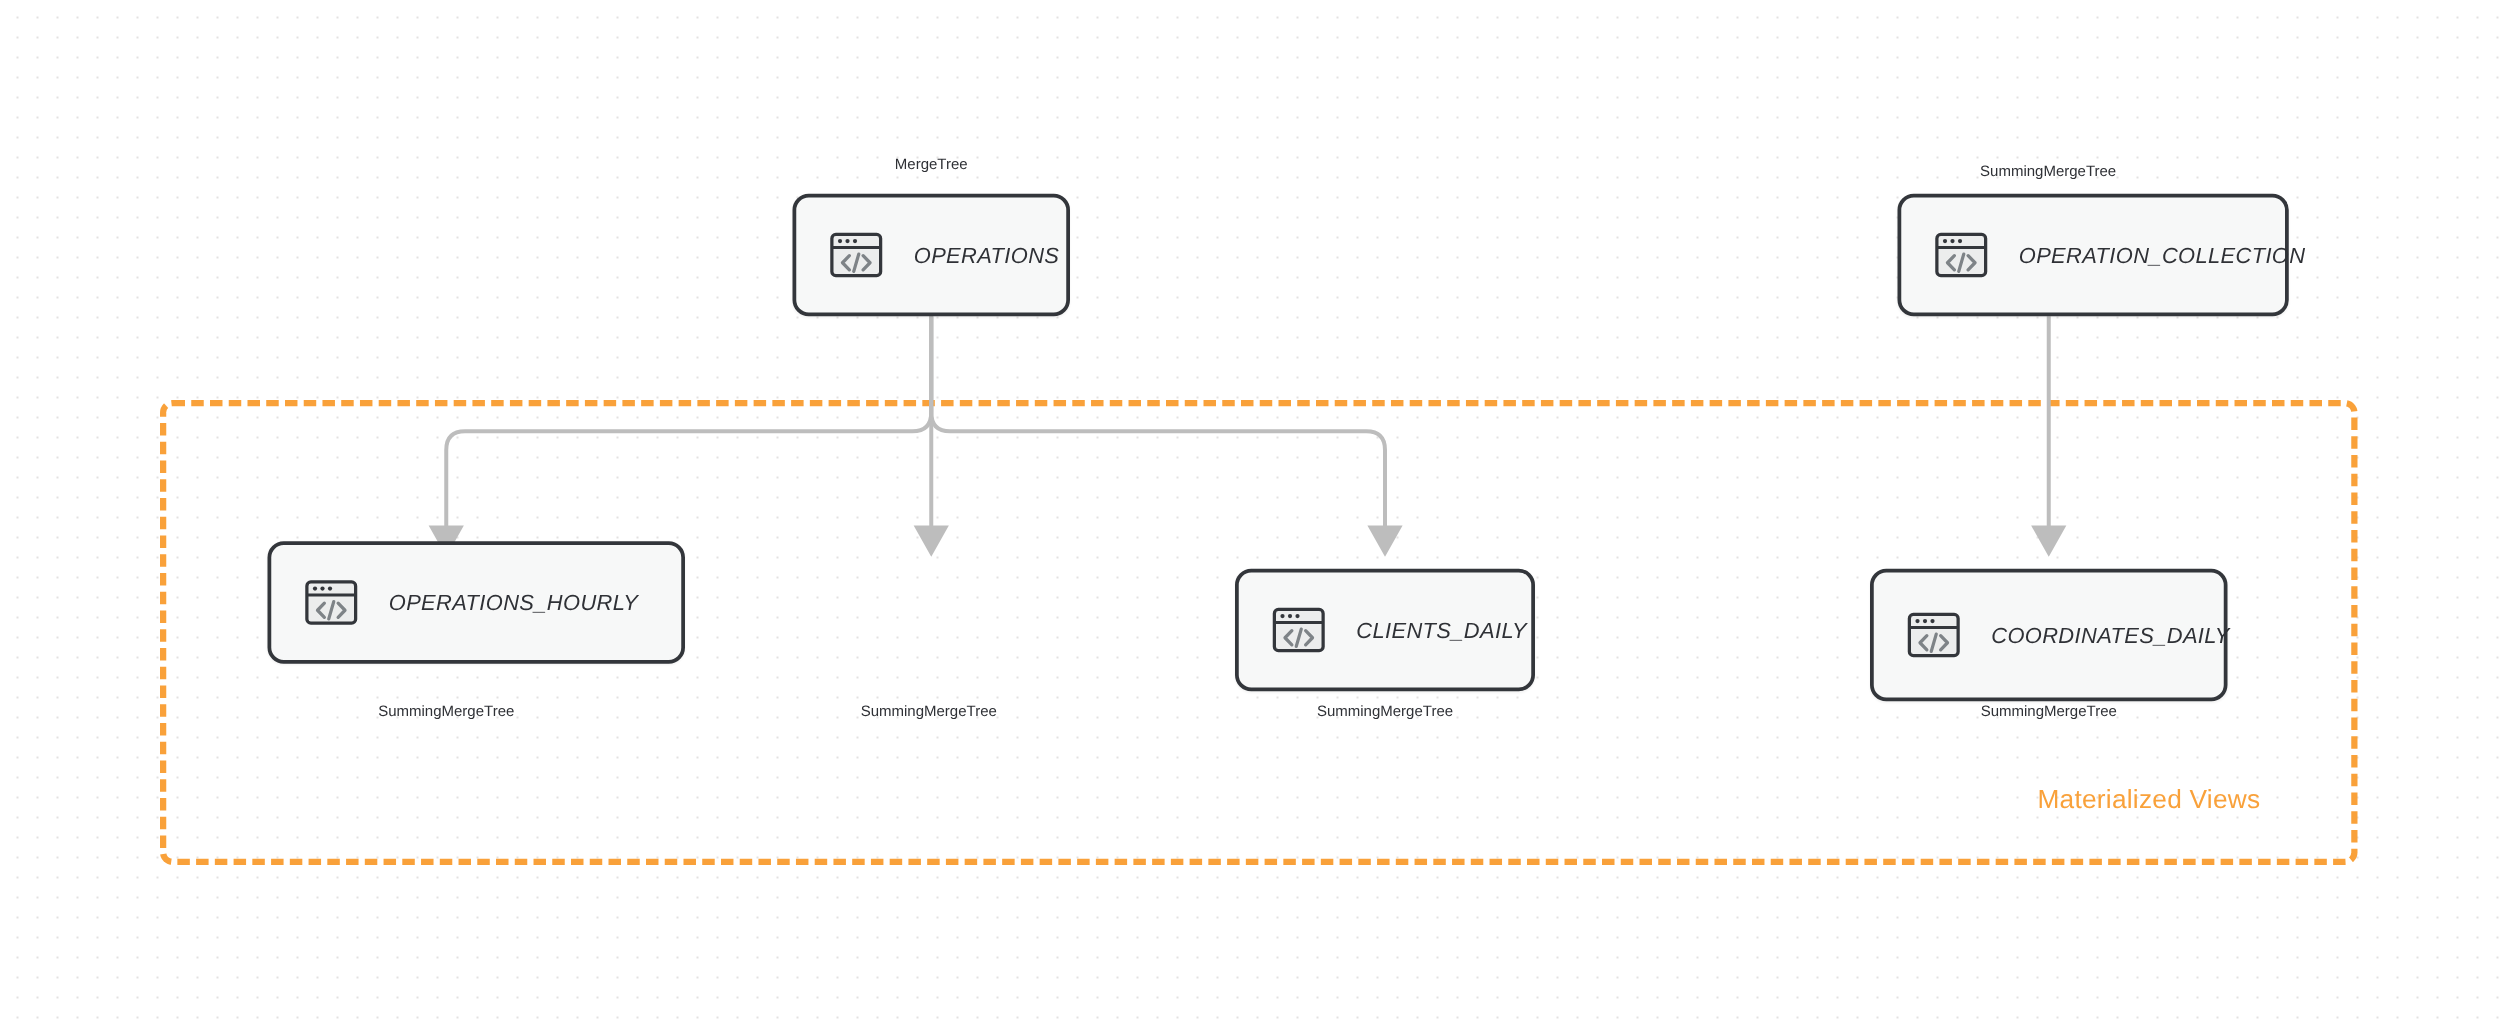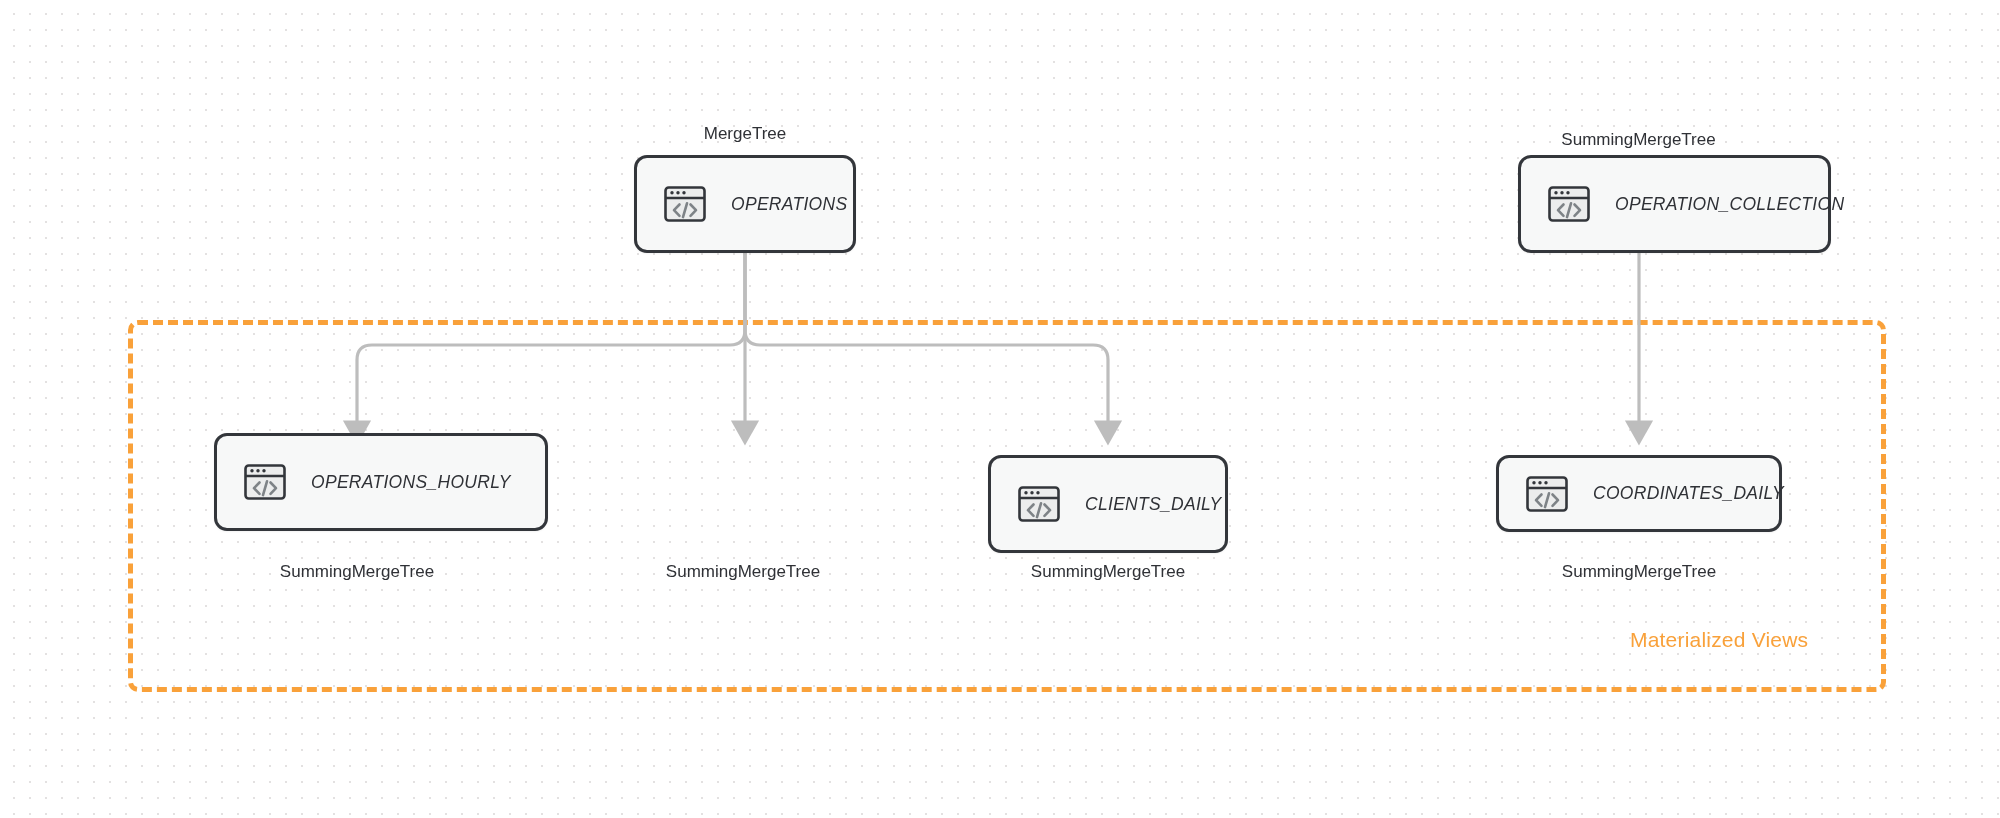--- a/index.html
+++ b/index.html
@@ -73,21 +73,21 @@
     font-style: italic;
     font-size: 17.5px;
     color: #2f3136;
     letter-spacing: .3px;
     white-space: nowrap;
   }
 
   
   .caption {
     position: absolute;
-    font-size: 17px;
+    font-size: 12px;
     color: #2f3136;
     white-space: nowrap;
     text-align: center;
     z-index: 3;
   }
 </style>
 </head>
 <body>
 
 <div id="canvas">
@@ -175,21 +175,21 @@
         <circle cx="23" cy="12.8" r="1.7" fill="#33363b"></circle>
         <path d="M 18.5 24.5 L 13 30.2 L 18.5 35.9" fill="none" stroke="#7e8387" stroke-width="2.6" stroke-linecap="round" stroke-linejoin="round"></path>
         <path d="M 29.5 24.5 L 35 30.2 L 29.5 35.9" fill="none" stroke="#7e8387" stroke-width="2.6" stroke-linecap="round" stroke-linejoin="round"></path>
         <path d="M 26 23.3 L 22 37.1" fill="none" stroke="#7e8387" stroke-width="2.6" stroke-linecap="round"></path>
       </svg>
     </span>
     <span class="node-label">CLIENTS_DAILY</span>
   </div>
   <div class="caption" style="left:988px; top:562px; width:240px;">SummingMergeTree</div>
 
-  <div class="node" style="left:1496px; top:455px; width:286px; height:77px;">
+  <div class="node" style="left:1496px; top:455px; width:286px; height:106px;">
     <span class="icon-wrap">
       <svg width="48" height="48" viewBox="0 0 48 48">
         <rect x="4.5" y="7.5" width="39" height="33" rx="3.2" ry="3.2" fill="#eceded" stroke="#33363b" stroke-width="2.6"></rect>
         <path d="M 4.5 18 L 43.5 18" stroke="#33363b" stroke-width="2.4" fill="none"></path>
         <circle cx="11" cy="12.8" r="1.7" fill="#33363b"></circle>
         <circle cx="17" cy="12.8" r="1.7" fill="#33363b"></circle>
         <circle cx="23" cy="12.8" r="1.7" fill="#33363b"></circle>
         <path d="M 18.5 24.5 L 13 30.2 L 18.5 35.9" fill="none" stroke="#7e8387" stroke-width="2.6" stroke-linecap="round" stroke-linejoin="round"></path>
         <path d="M 29.5 24.5 L 35 30.2 L 29.5 35.9" fill="none" stroke="#7e8387" stroke-width="2.6" stroke-linecap="round" stroke-linejoin="round"></path>
         <path d="M 26 23.3 L 22 37.1" fill="none" stroke="#7e8387" stroke-width="2.6" stroke-linecap="round"></path>

